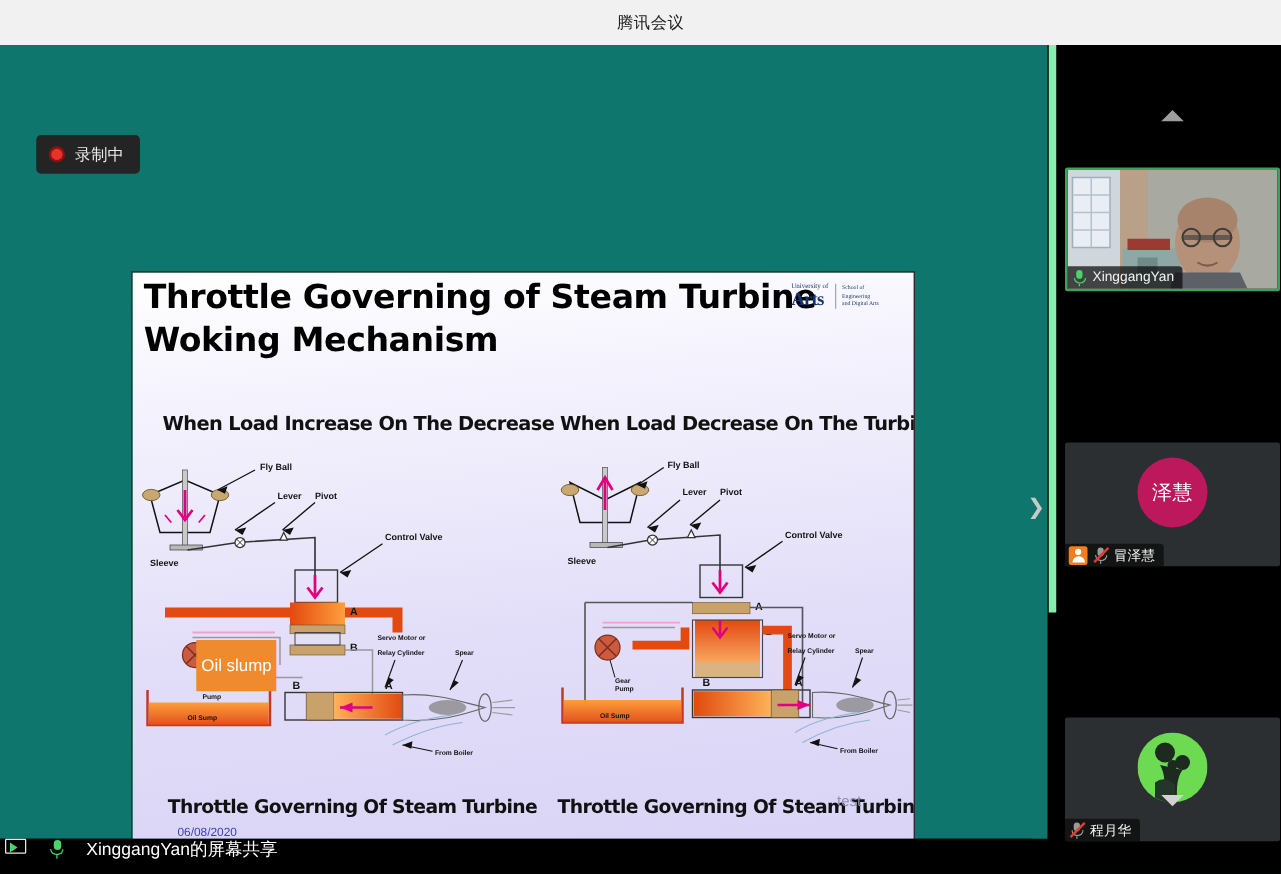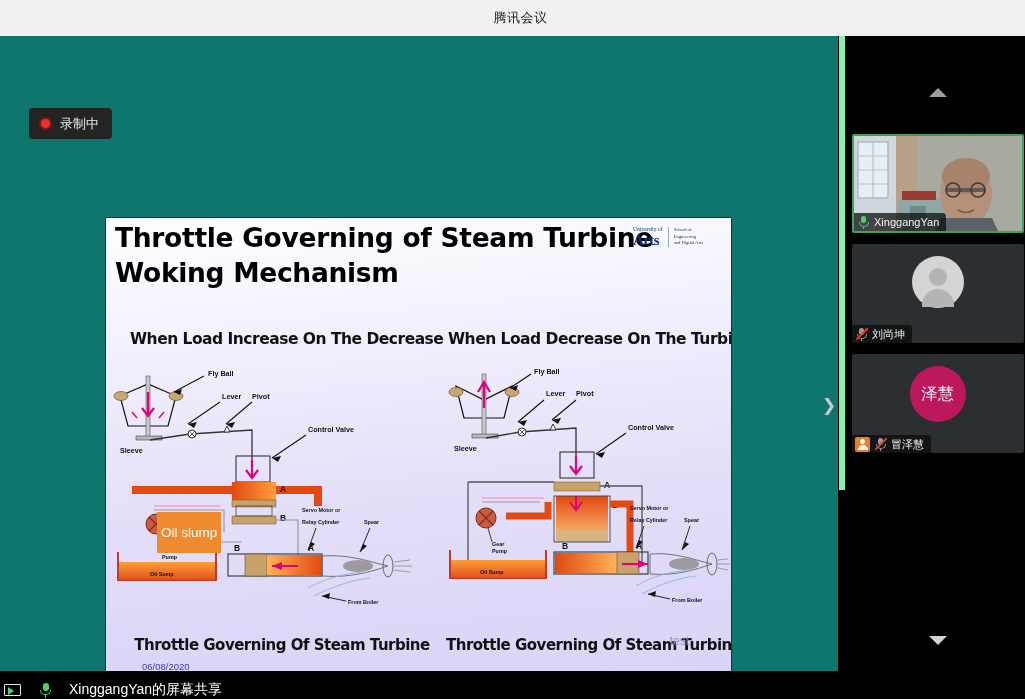--- a/index.html
+++ b/index.html
@@ -178,21 +178,21 @@
     color:#fff; font-size:16px; letter-spacing:.5px;
   }
   .avatar-photo {
     position:absolute; left:50%; top:40px; transform:translate(-50%,-50%);
     width:56px; height:56px; border-radius:50%; overflow:hidden;
   }
 
   
   #sharebar {
     position:absolute; left:0; top:671px; width:826px; height:28px;
-    background:#000; display:flex; align-items:flex-end; gap:16px; padding-left:4px;
+    background:#000; display:flex; align-items:flex-start; gap:16px; padding-left:4px;
   }
   #sharebar .sicon { width:18px; height:15px; position:relative; }
   #sharebar .sicon .scr { position:absolute; left:0; top:0; width:17px; height:12px;
                           border:1.6px solid #e8e8e8; border-radius:1px; }
   #sharebar .sicon .arw { position:absolute; left:4px; top:3px; width:0; height:0;
                           border-top:4px solid transparent; border-bottom:4px solid transparent;
                           border-left:6px solid #4cd369; }
   #sharebar .mic { width:15px; height:17px; flex:0 0 15px; }
   #sharebar .mic .cap { left:5px; top:1px; width:6px; height:8px; border-radius:3px; }
   #sharebar .mic .arc { left:2px; top:8px; width:11px; height:5px; }
@@ -480,54 +480,60 @@
       <div class="namebar">
         <span class="mic">
           <span class="cap"></span>
             <span class="arc"></span>
             <span class="stem"></span>
         </span>
         <span class="nm">XinggangYan</span>
       </div>
     </div>
 
-    <div class="tile" style="top:208px">
-      <div class="avatar-default">
-        <span class="ah"></span>
-          <span class="ab"></span>
-      </div>
-      <div class="namebar">
-        <span class="mic muted">
-          <span class="cap"></span>
-            <span class="arc"></span>
-            <span class="stem"></span>
-            <span class="slash"></span>
-        </span>
-        <span class="nm">刘尚坤</span>
-      </div>
-    </div>
 
     <div class="tile" style="top:318px">
       <div class="avatar-initials">泽慧</div>
       <div class="namebar">
         <span class="hostbadge">
           <span class="hh"></span>
             <span class="hb"></span>
         </span>
         <span class="mic muted">
           <span class="cap"></span>
             <span class="arc"></span>
             <span class="stem"></span>
             <span class="slash"></span>
         </span>
         <span class="nm">冒泽慧</span>
       </div>
     </div>
 
 
+    <div class="tile" style="top:538px">
+      <div class="avatar-photo">
+        <svg width="56" height="56" viewBox="0 0 56 56">
+          <rect width="56" height="56" fill="#6ddb52"></rect>
+          <circle cx="22" cy="16" r="8" fill="#1d2a20"></circle>
+          <circle cx="36" cy="24" r="6" fill="#1d2a20"></circle>
+          <circle cx="28" cy="26" r="4" fill="#1d2a20"></circle>
+          <path d="M18,26 Q24,36 20,56 L32,56 Q30,38 36,30 Z" fill="#1d2a20"></path>
+          <path d="M14,40 Q22,34 30,42 L30,56 L14,56 Z" fill="#24362a"></path>
+        </svg>
+      </div>
+      <div class="namebar">
+        <span class="mic muted">
+          <span class="cap"></span>
+            <span class="arc"></span>
+            <span class="stem"></span>
+            <span class="slash"></span>
+        </span>
+        <span class="nm">程月华</span>
+      </div>
+    </div>
 
     <div id="scrolldown">
       <span class="tri down"></span>
     </div>
   </div>
 
   <div id="sharebar">
     <span class="sicon">
       <span class="scr"></span>
         <span class="arw"></span>

